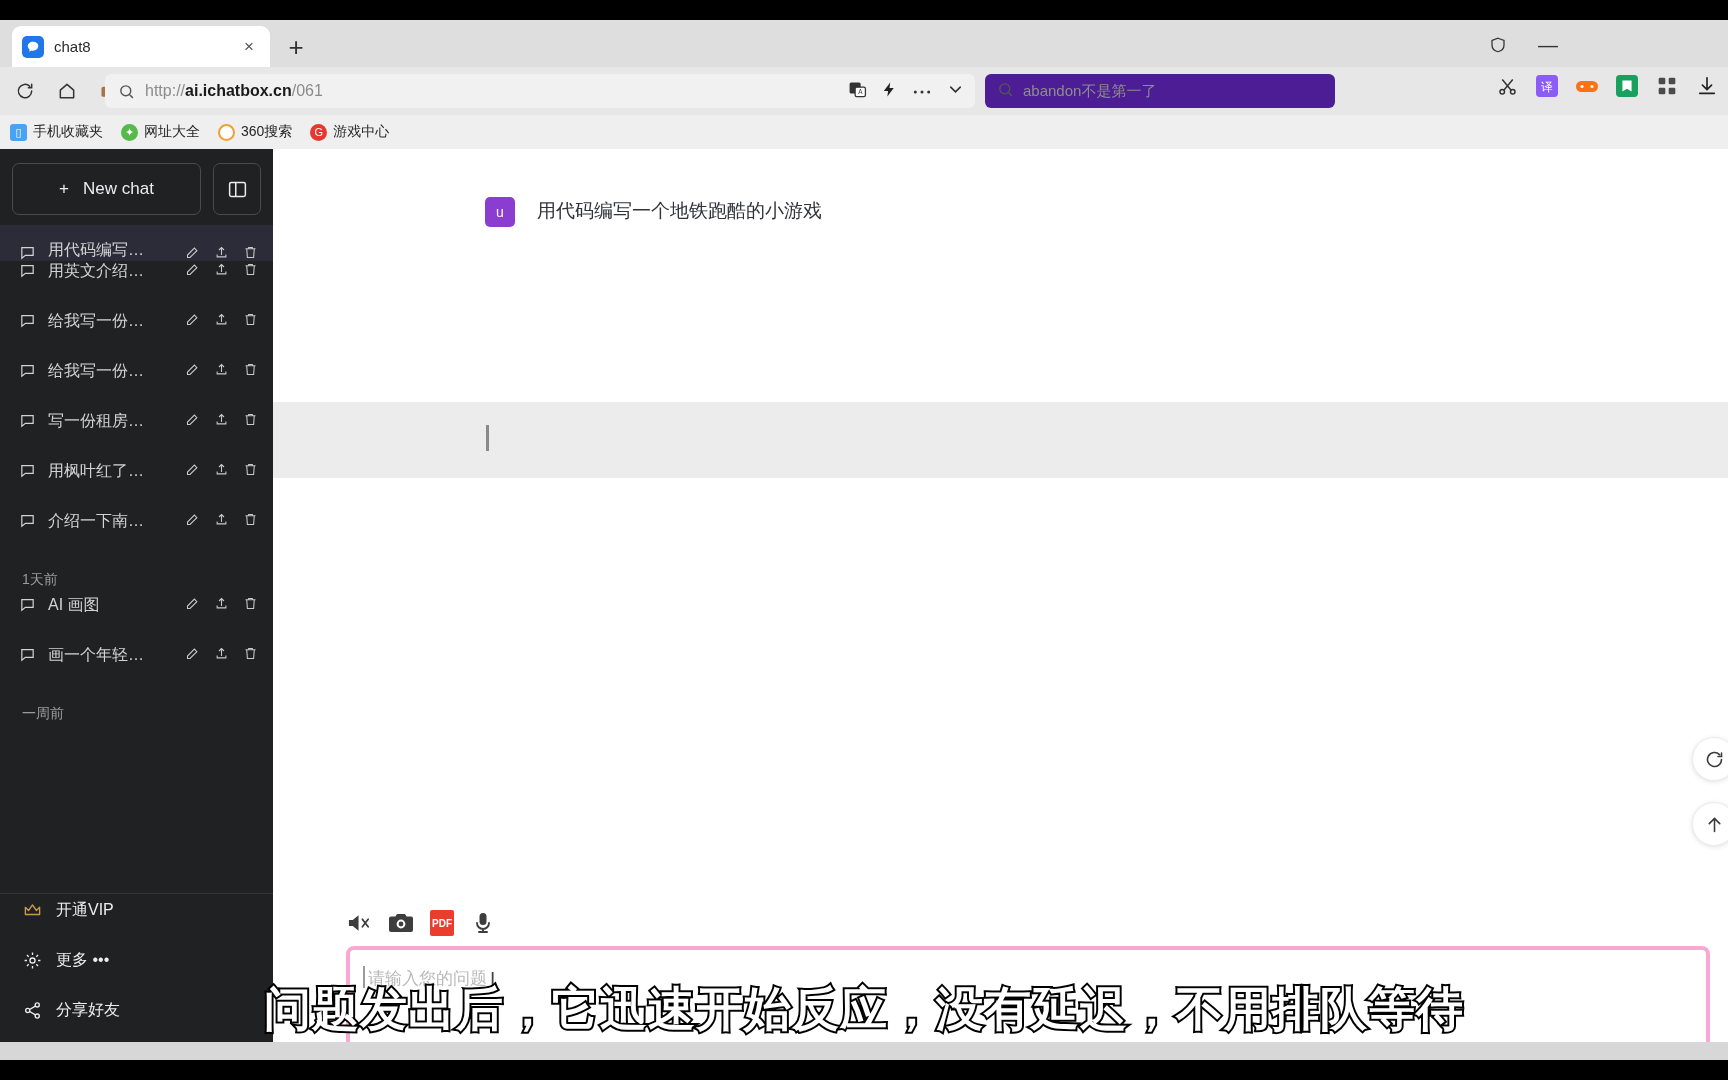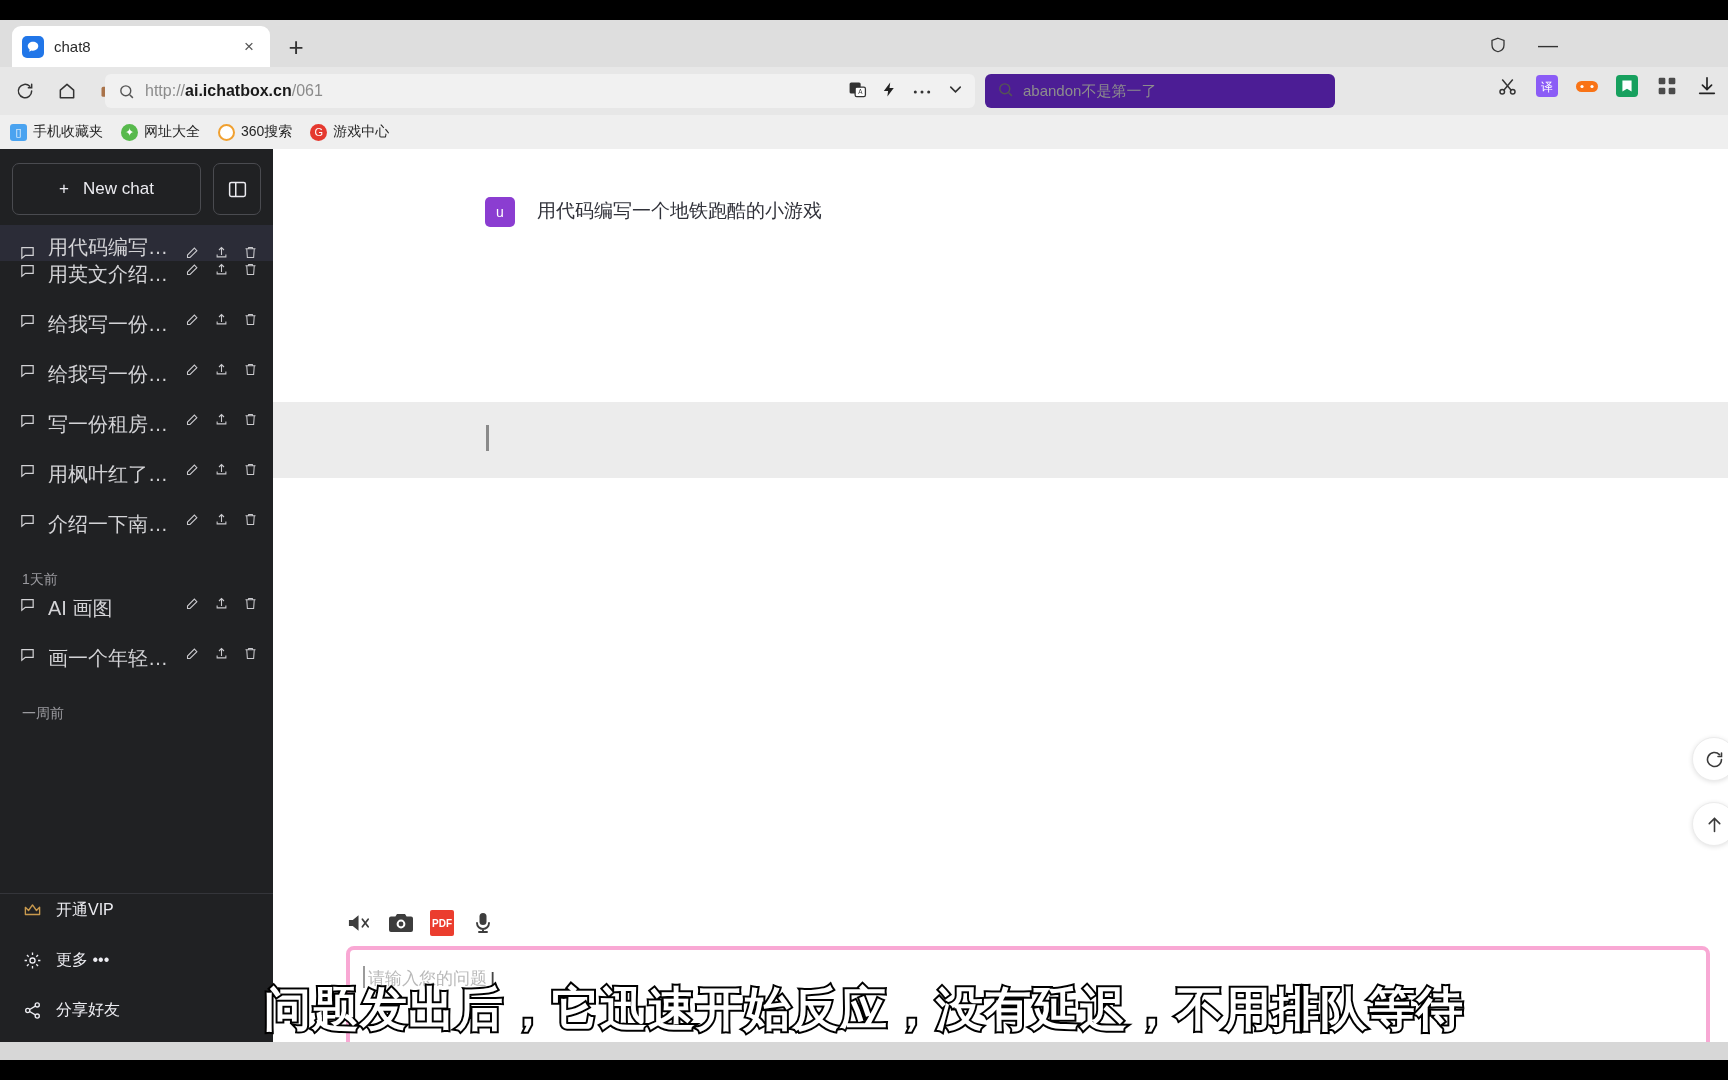--- a/index.html
+++ b/index.html
@@ -80,21 +80,21 @@
     width:48px; height:52px; border:1px solid #4a4b50; border-radius:7px;
     display:flex; align-items:center; justify-content:center; color:#ececf1;
   }
   .chatlist { flex:1 1 auto; overflow:hidden; padding-top:2px; }
   .chat-item {
     position:relative; height:50px; display:flex; align-items:flex-start;
     padding:0 14px 0 18px; gap:12px; color:#d3d3d6;
   }
   .chat-item.active { background:#2b2c37; }
   .chat-ico { width:18px; height:18px; flex:0 0 auto; display:flex; align-items:center; justify-content:center; }
-  .chat-name { flex:1 1 auto; font-size:20px; white-space:nowrap; overflow:hidden; }
+  .chat-name { flex:1 1 auto; font-size:16px; white-space:nowrap; overflow:hidden; }
   .chat-acts { display:flex; align-items:center; gap:12px; color:#c9c9cd; }
   .chat-acts > span { width:17px; height:17px; display:flex; align-items:center; justify-content:center; }
   .group-label { font-size:14px; color:#9a9a9f; padding:10px 0 6px 22px; }
   .side-bottom { border-top:1px solid #34353a; padding:6px 0 10px 0; }
   .side-link { height:50px; display:flex; align-items:flex-start; gap:14px; padding-left:22px;
                color:#ececf1; font-size:16px; }
   .side-link .si { width:20px; height:20px; display:flex; align-items:center; justify-content:center; }
 
   
   .main { position:absolute; left:273px; top:0; right:0; height:911px; background:#fff; overflow:hidden;}

